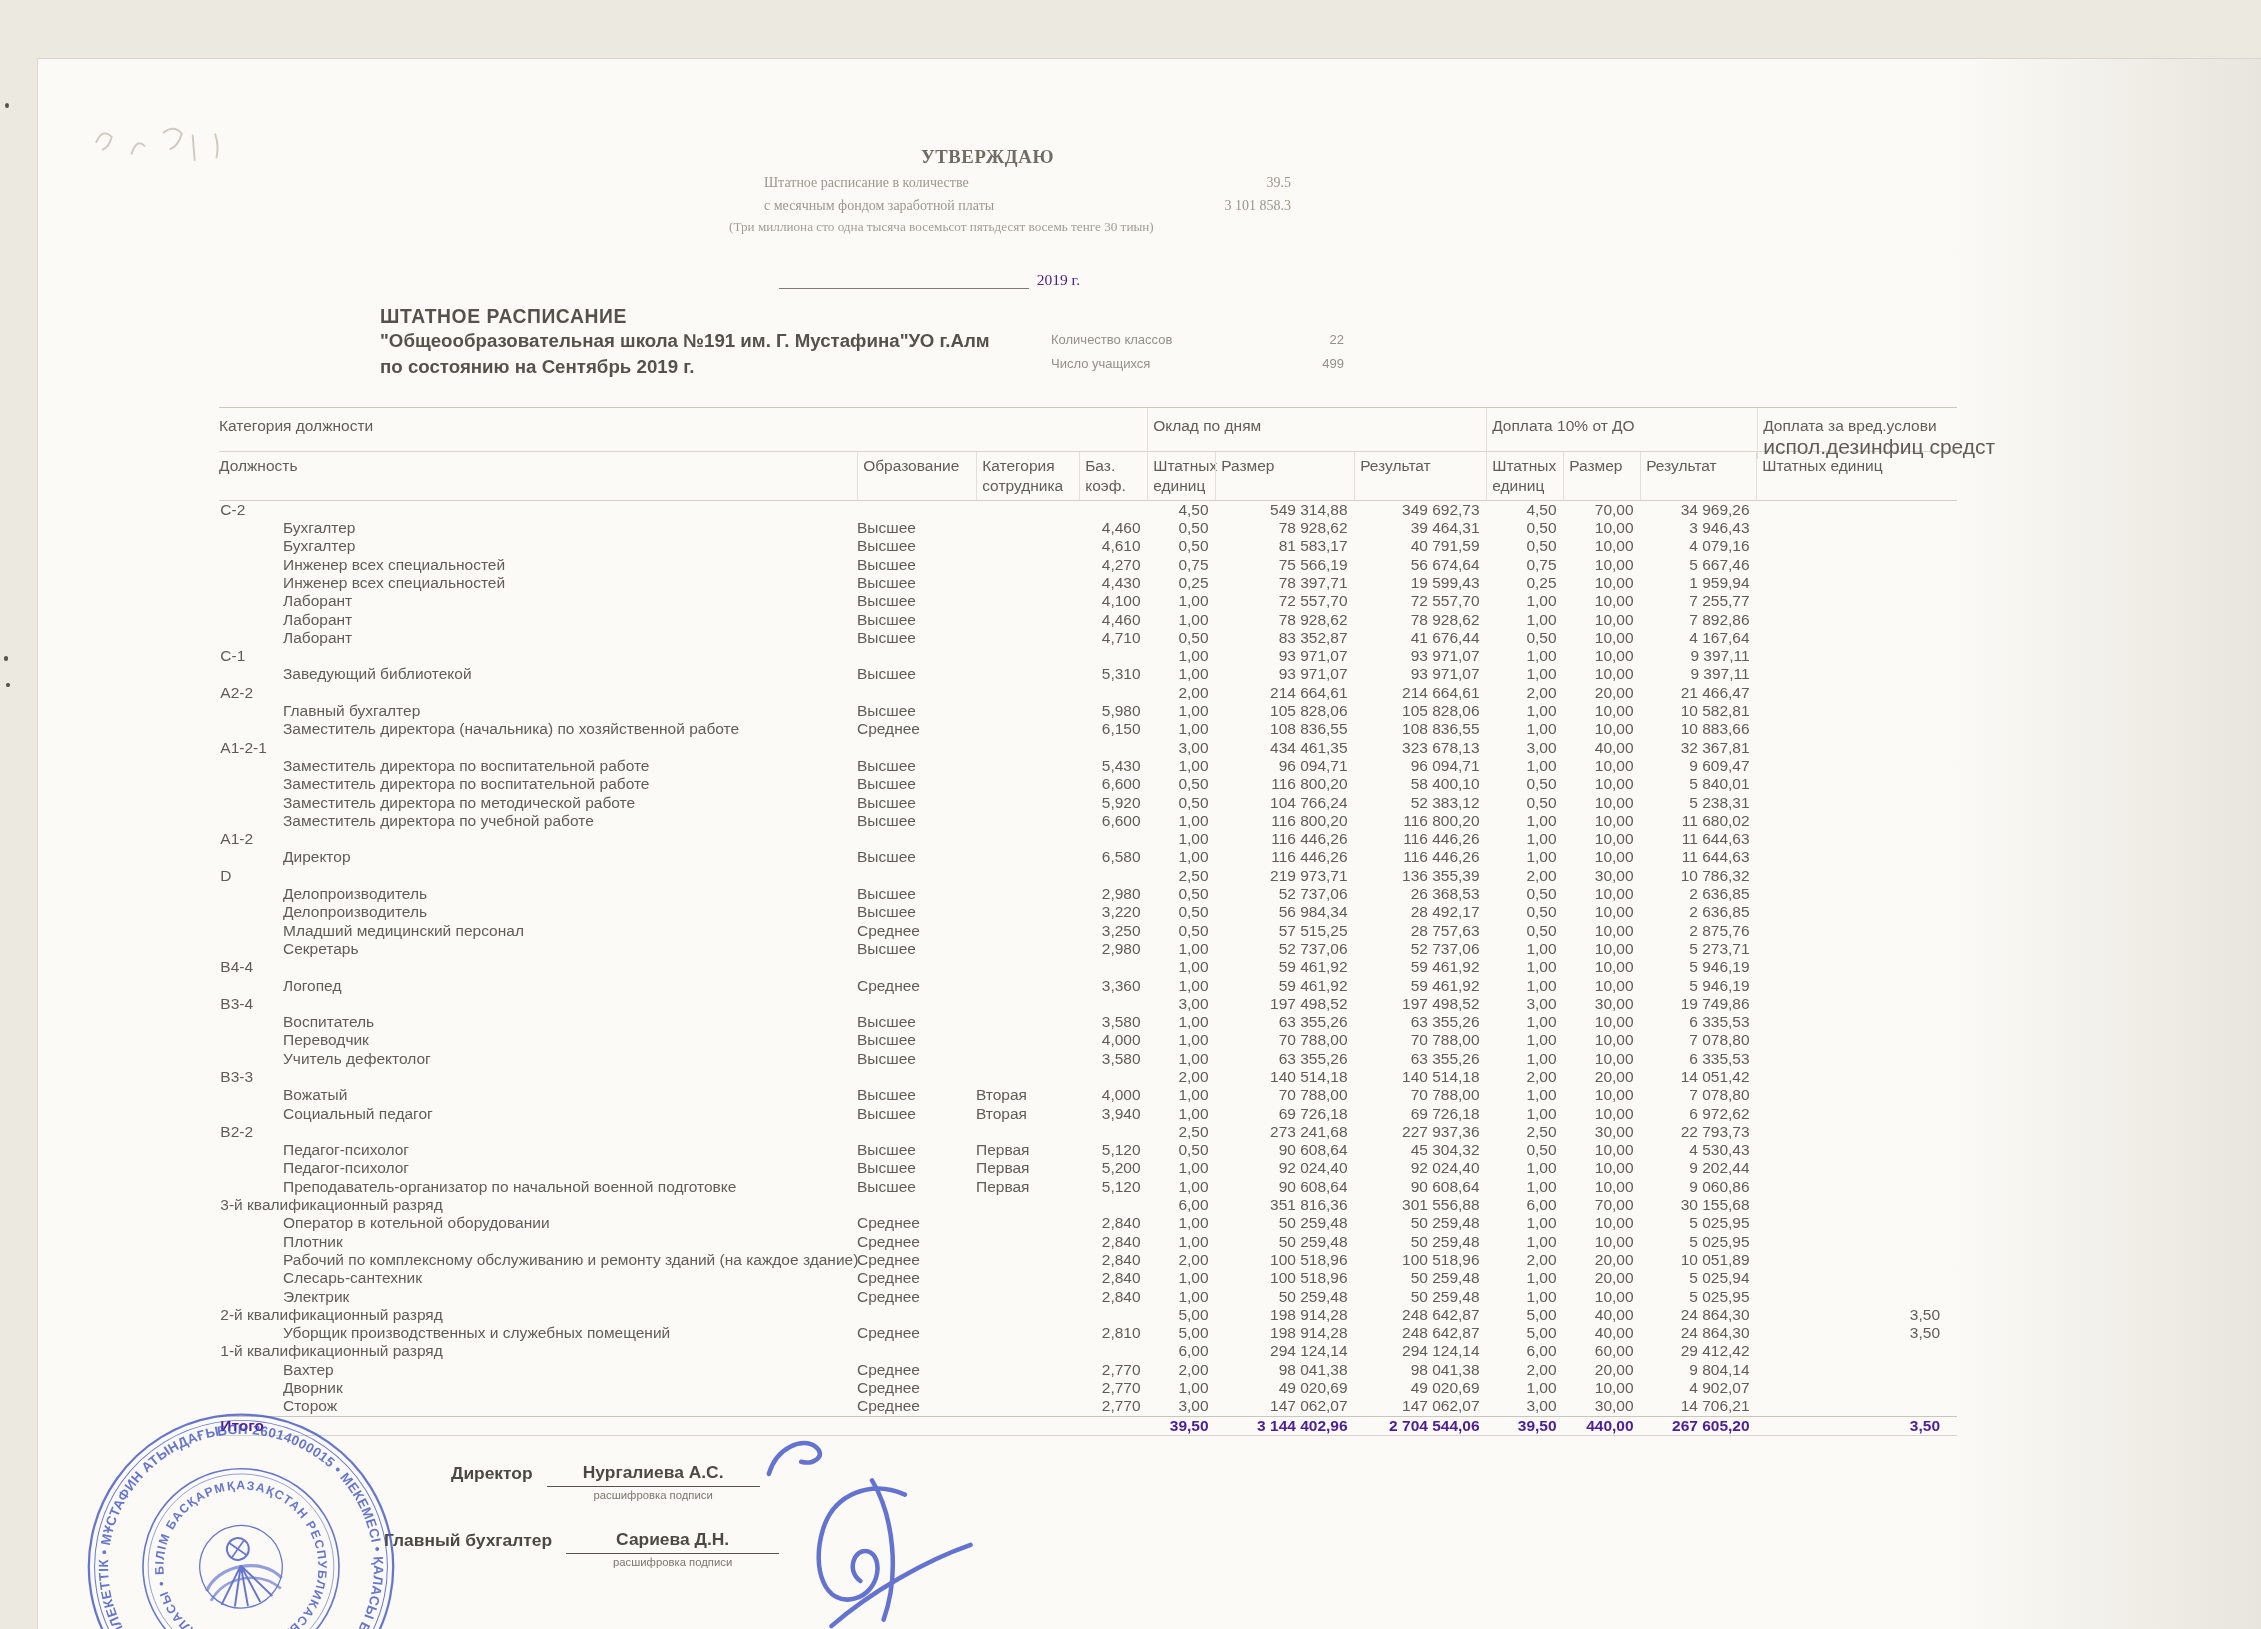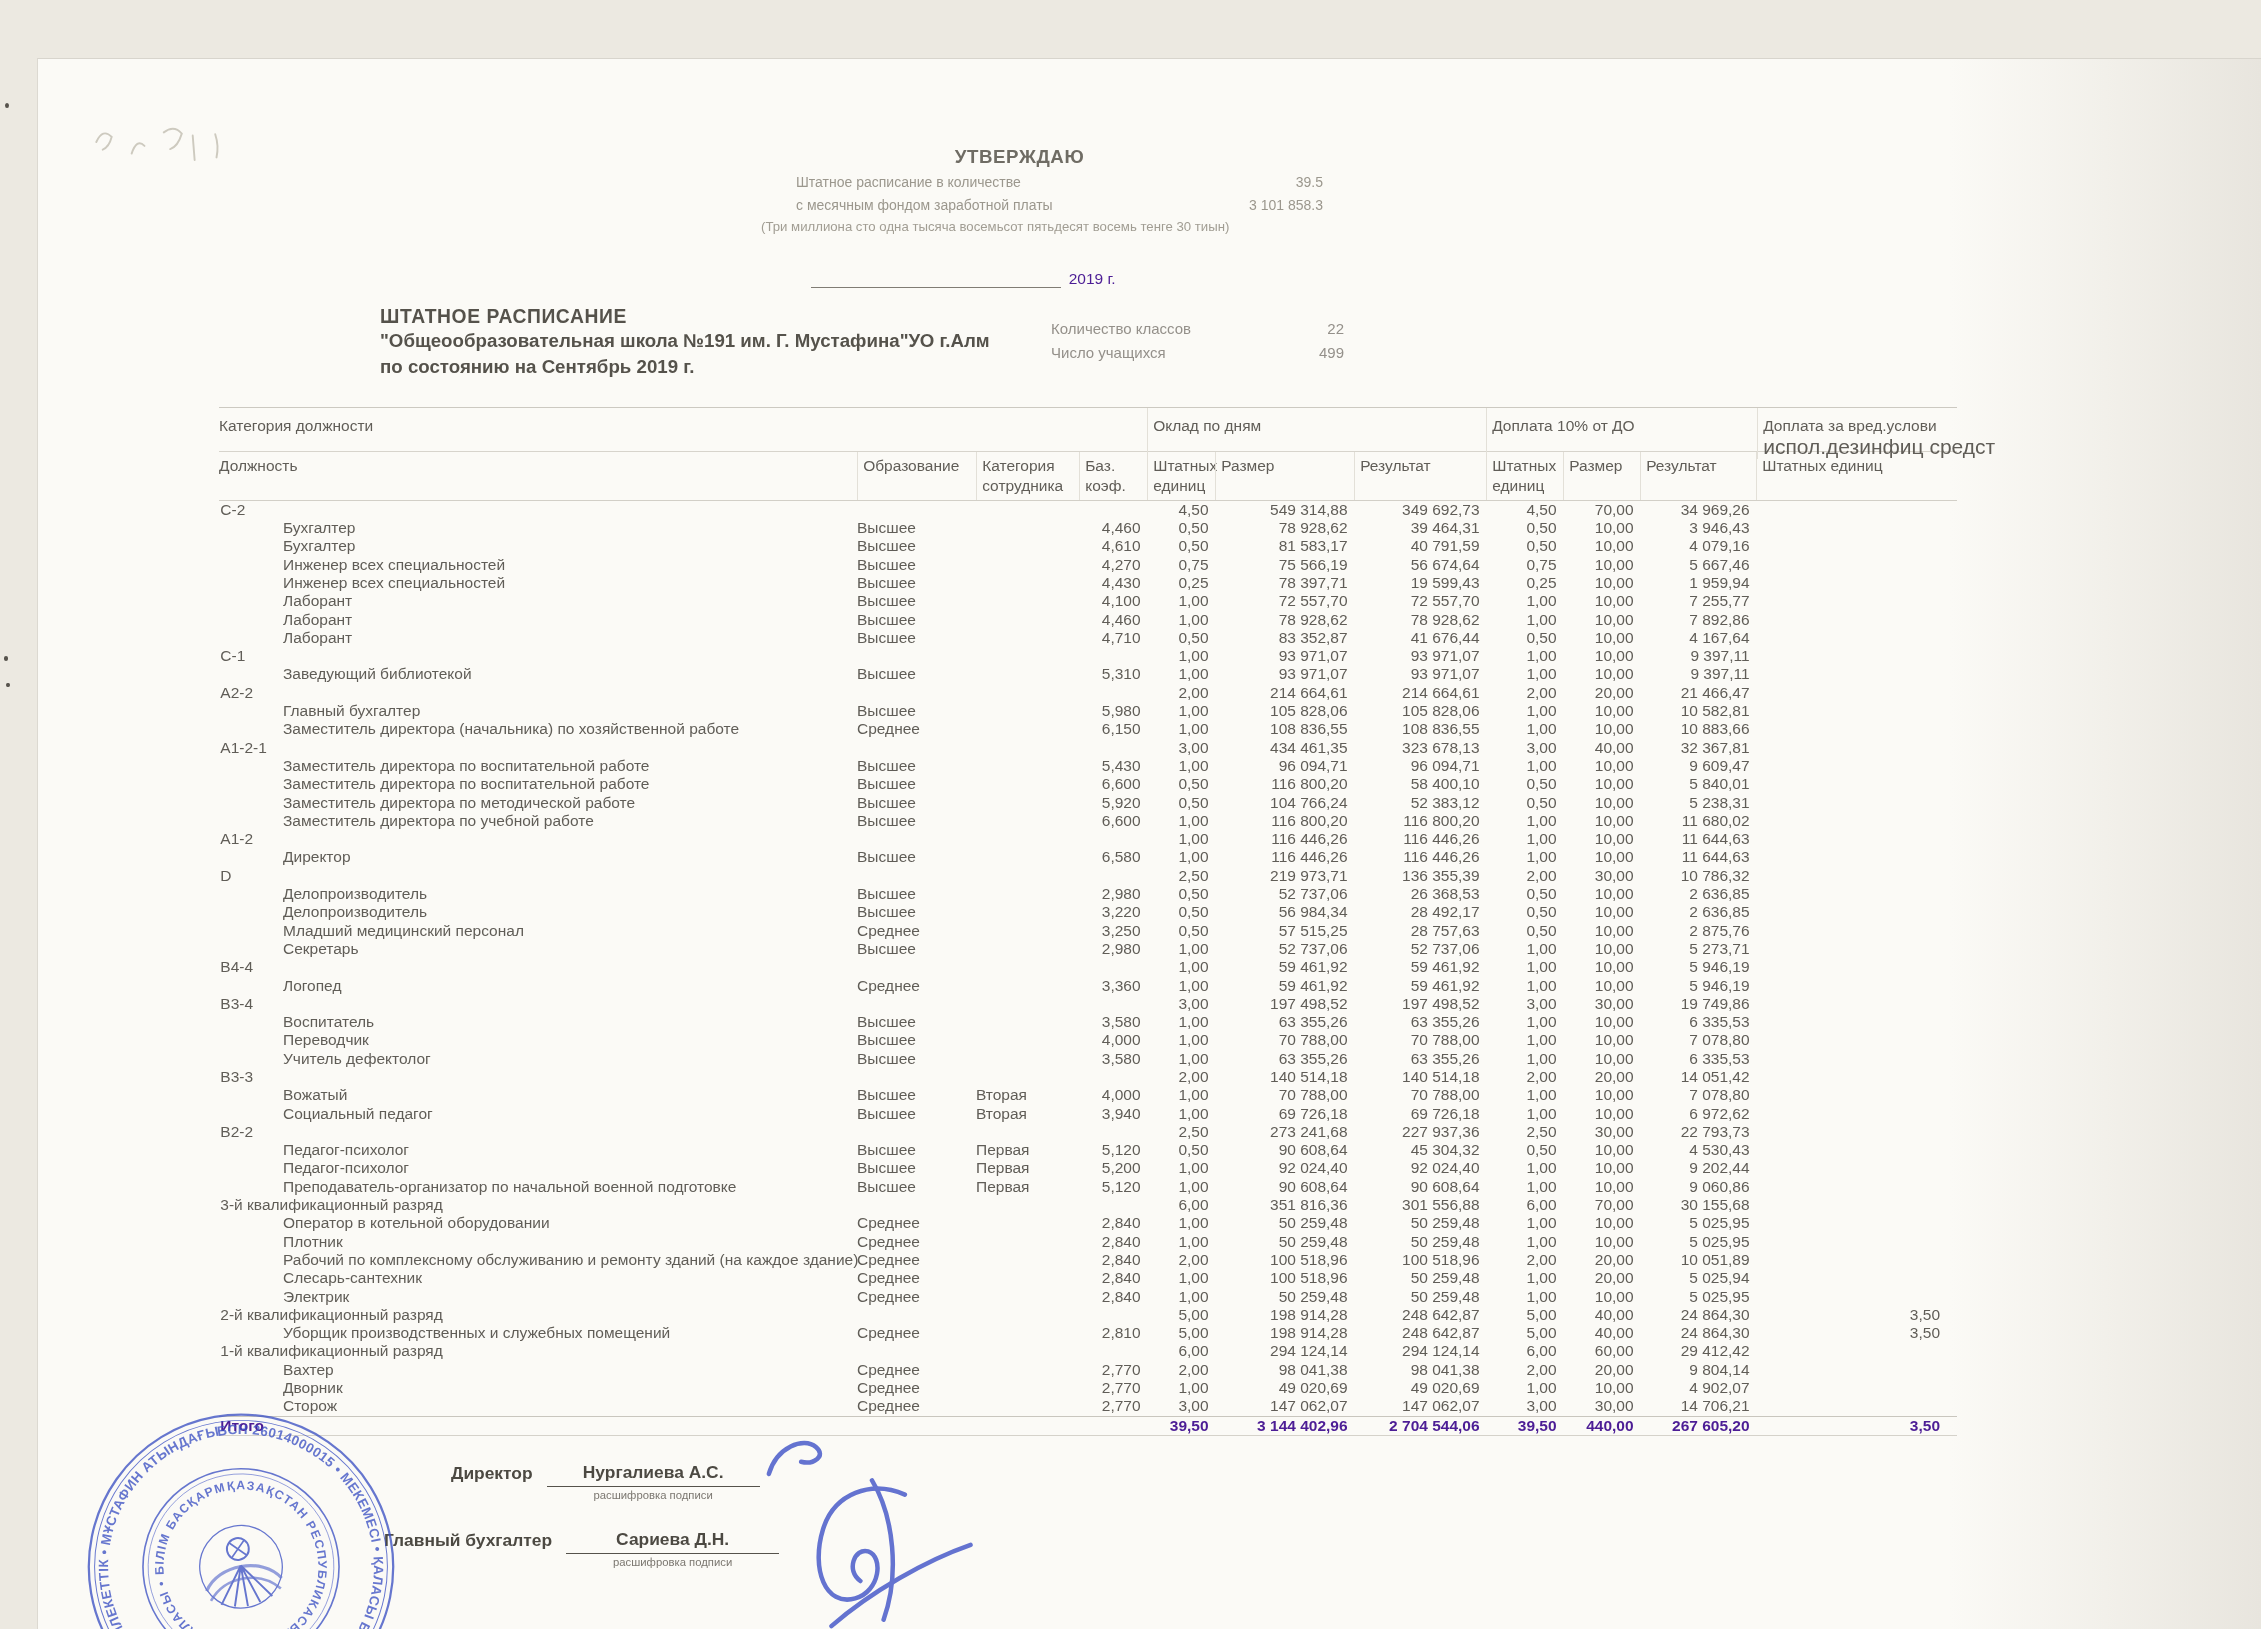--- a/index.html
+++ b/index.html
@@ -11,33 +11,33 @@
   }
   .scan{position:absolute;inset:0;}
   .page{
     position:absolute;left:37px;top:58px;right:0;bottom:0;
     background:linear-gradient(to right,#fbfaf6 0%,#fbfaf6 86%,#f2f0ea 93%,#e8e5de 100%);
     border-left:0.6px solid #dcd9d1;border-top:0.6px solid #d8d5cd;
   }
   .speck{position:absolute;background:#57534c;border-radius:50%;}
 
   
-  .approval{position:absolute;left:761px;top:146px;width:562px;}
+  .approval{position:absolute;left:729px;top:146px;width:562px;font-family:Liberation Serif, serif;}
   .appr-title{font-weight:bold;font-size:18.7px;color:#6f6c64;text-align:center;padding-right:45px;letter-spacing:0.6px;}
   .appr-row{display:flex;justify-content:space-between;padding-left:35px;font-size:14px;color:#9b978d;margin-top:5.8px;line-height:17px;}
   .appr-words{font-size:13.2px;color:#a19d93;margin-top:5.2px;white-space:nowrap;}
   .appr-date{margin-top:36px;padding-left:50px;font-size:15.5px;color:#4c1d95;display:flex;align-items:flex-end;gap:7.7px;}
   .date-line{display:inline-block;width:250px;border-bottom:1.3px solid #807c74;height:13px;}
 
   
   .title-block{position:absolute;left:380px;top:306px;width:858px;color:#55524b;}
   .tb-title{font-size:19.3px;font-weight:bold;letter-spacing:0.6px;}
   .tb-sub{font-size:18.7px;font-weight:bold;margin-top:1.9px;}
   .tb-asof{font-size:18.7px;font-weight:bold;margin-top:4.5px;}
-  .stats{position:absolute;left:1051px;top:319px;width:293px;font-size:15px;color:#94908a;}
+  .stats{position:absolute;left:1051px;top:330px;width:293px;font-size:13px;color:#94908a;}
   .stats-row{display:flex;justify-content:space-between;line-height:19.3px;}
   .stats-row + .stats-row{margin-top:5.2px;}
 
   
   .sheet-table{position:absolute;left:219px;top:407px;width:1738px;font-size:15.5px;color:#605d57;}
   .grid11{display:grid;grid-template-columns:638px 119px 103px 68px 68px 139px 132px 77px 77px 116px 200px;}
   .thead-a{display:grid;grid-template-columns:928px 339px 271px 200px;
     border-top:0.6px solid #ccc9c1;border-bottom:0.6px solid #d7d4cc;height:43px;align-items:start;}
   .thead-a > div{padding-top:9px;white-space:nowrap;}
   .thead-a > div + div{border-left:0.6px solid #e3e0d8;padding-left:5.2px;height:100%;box-sizing:border-box;}

